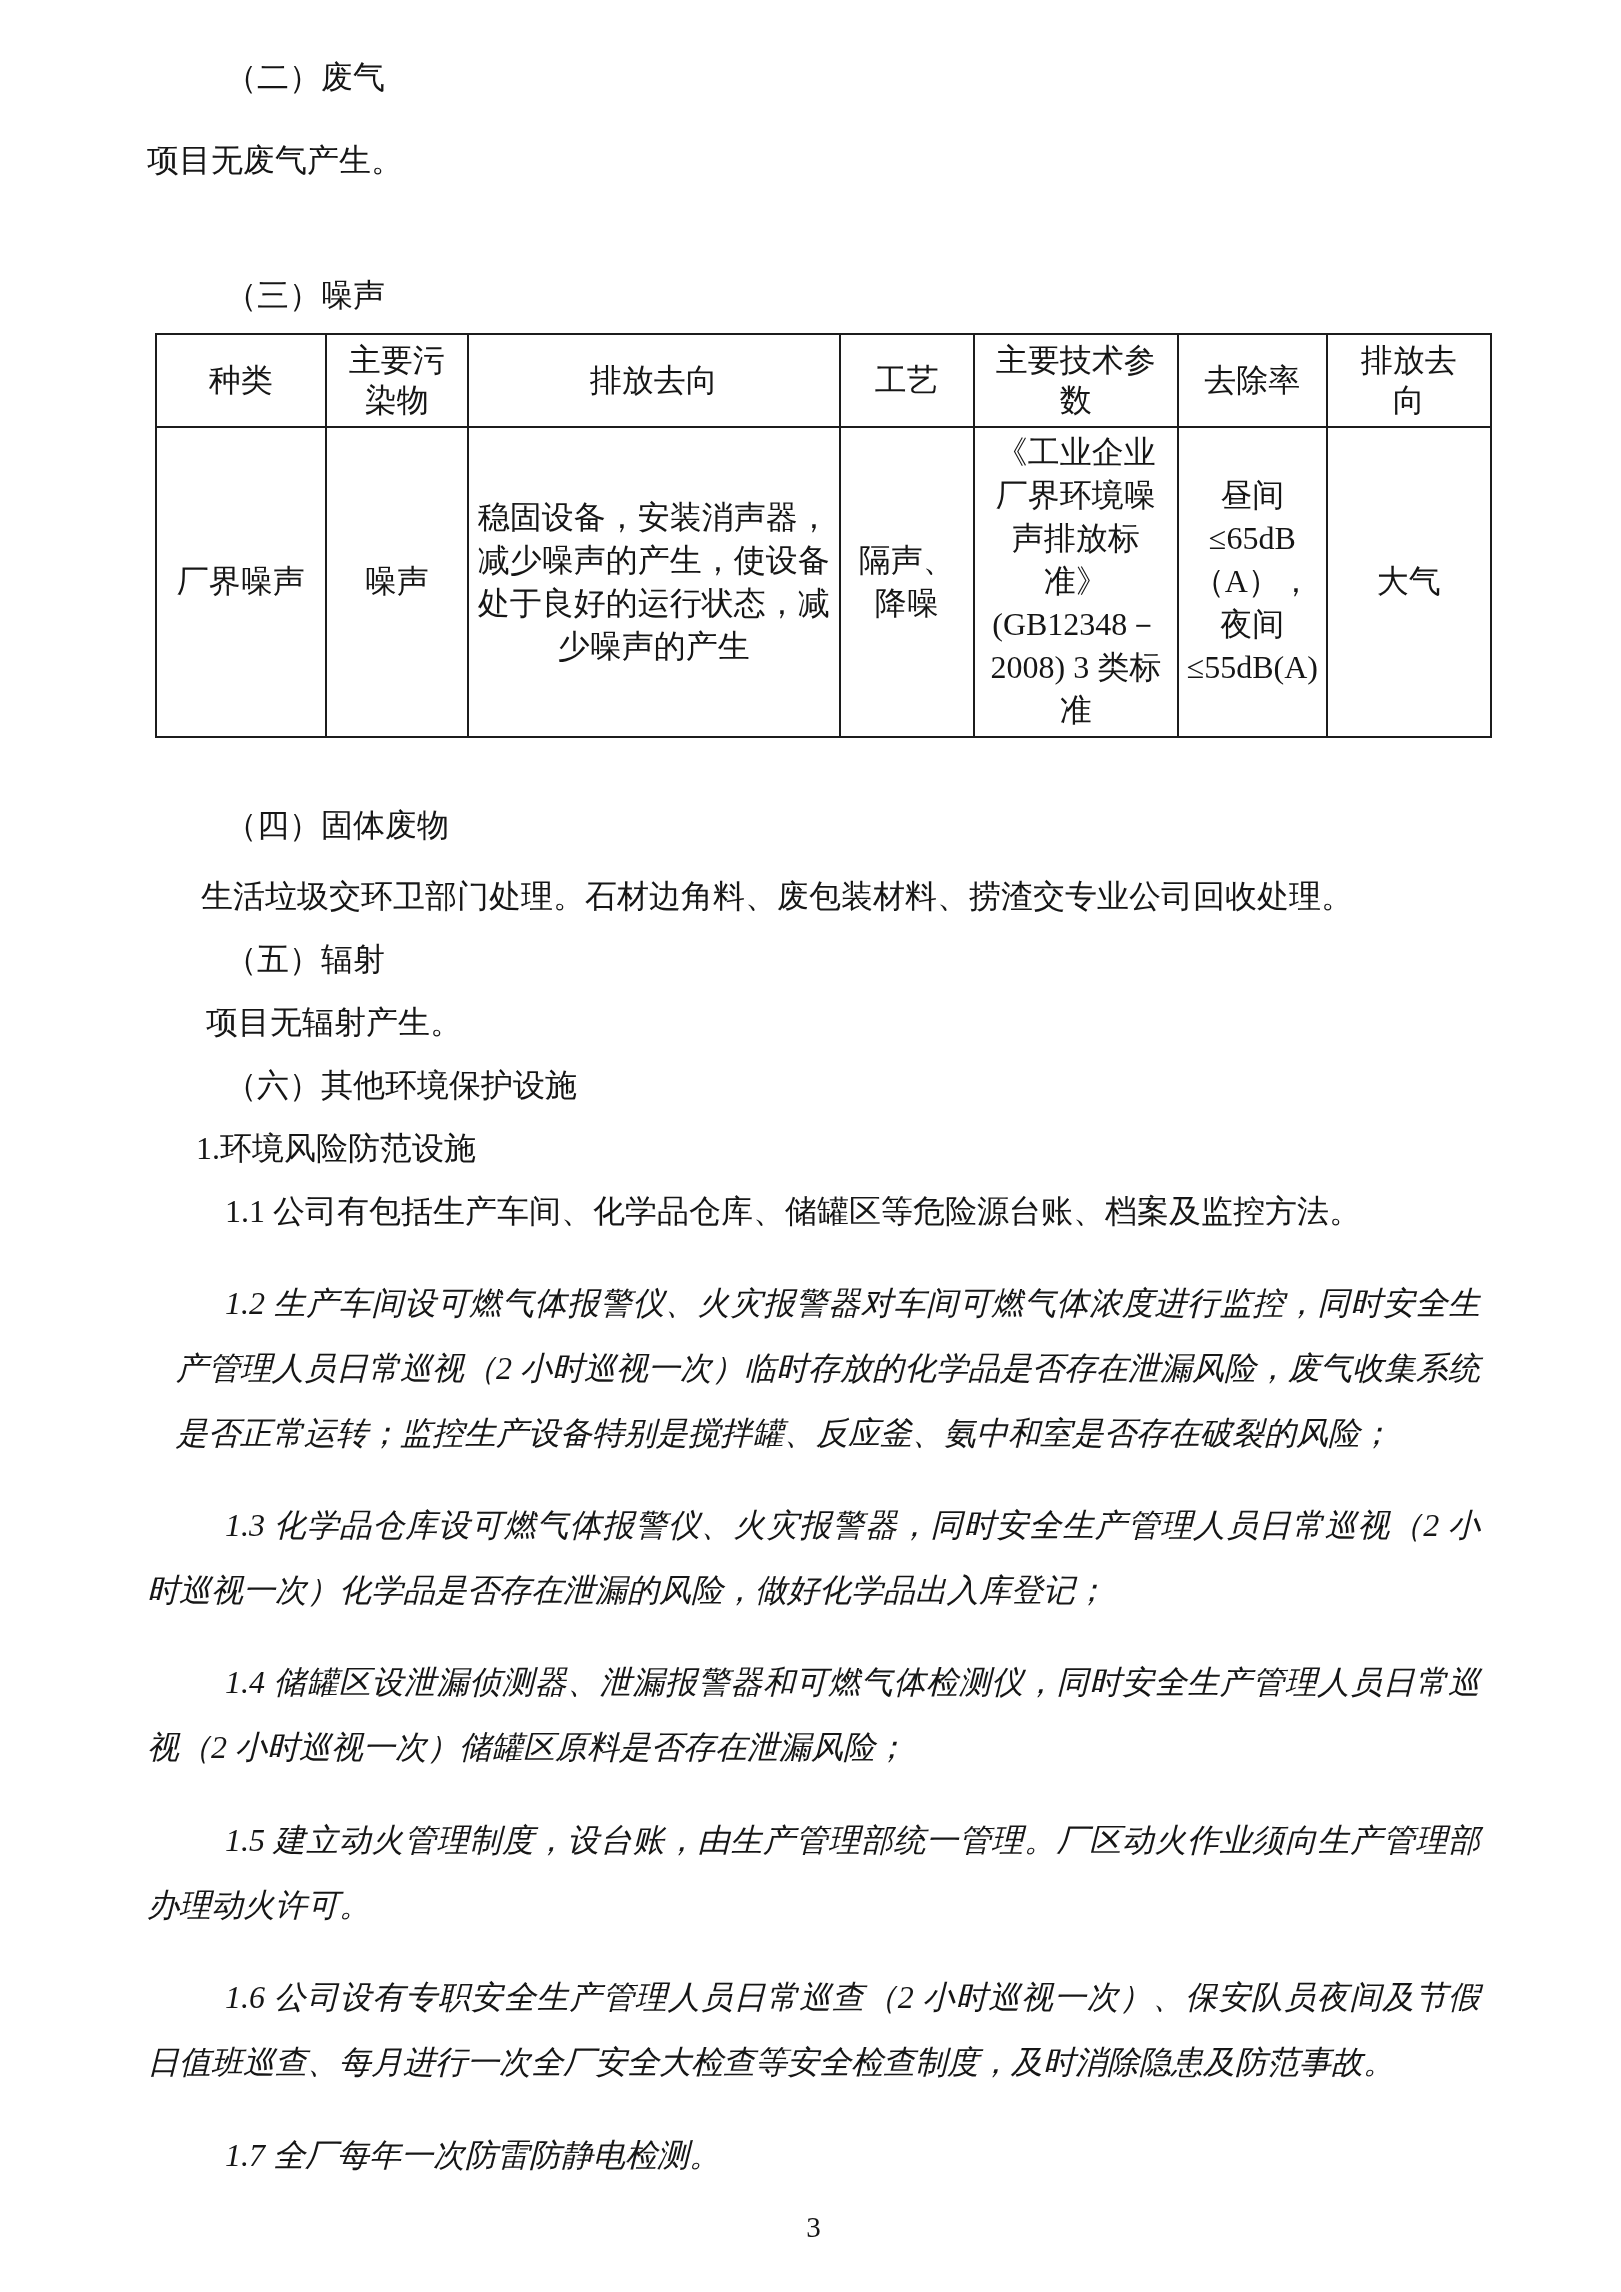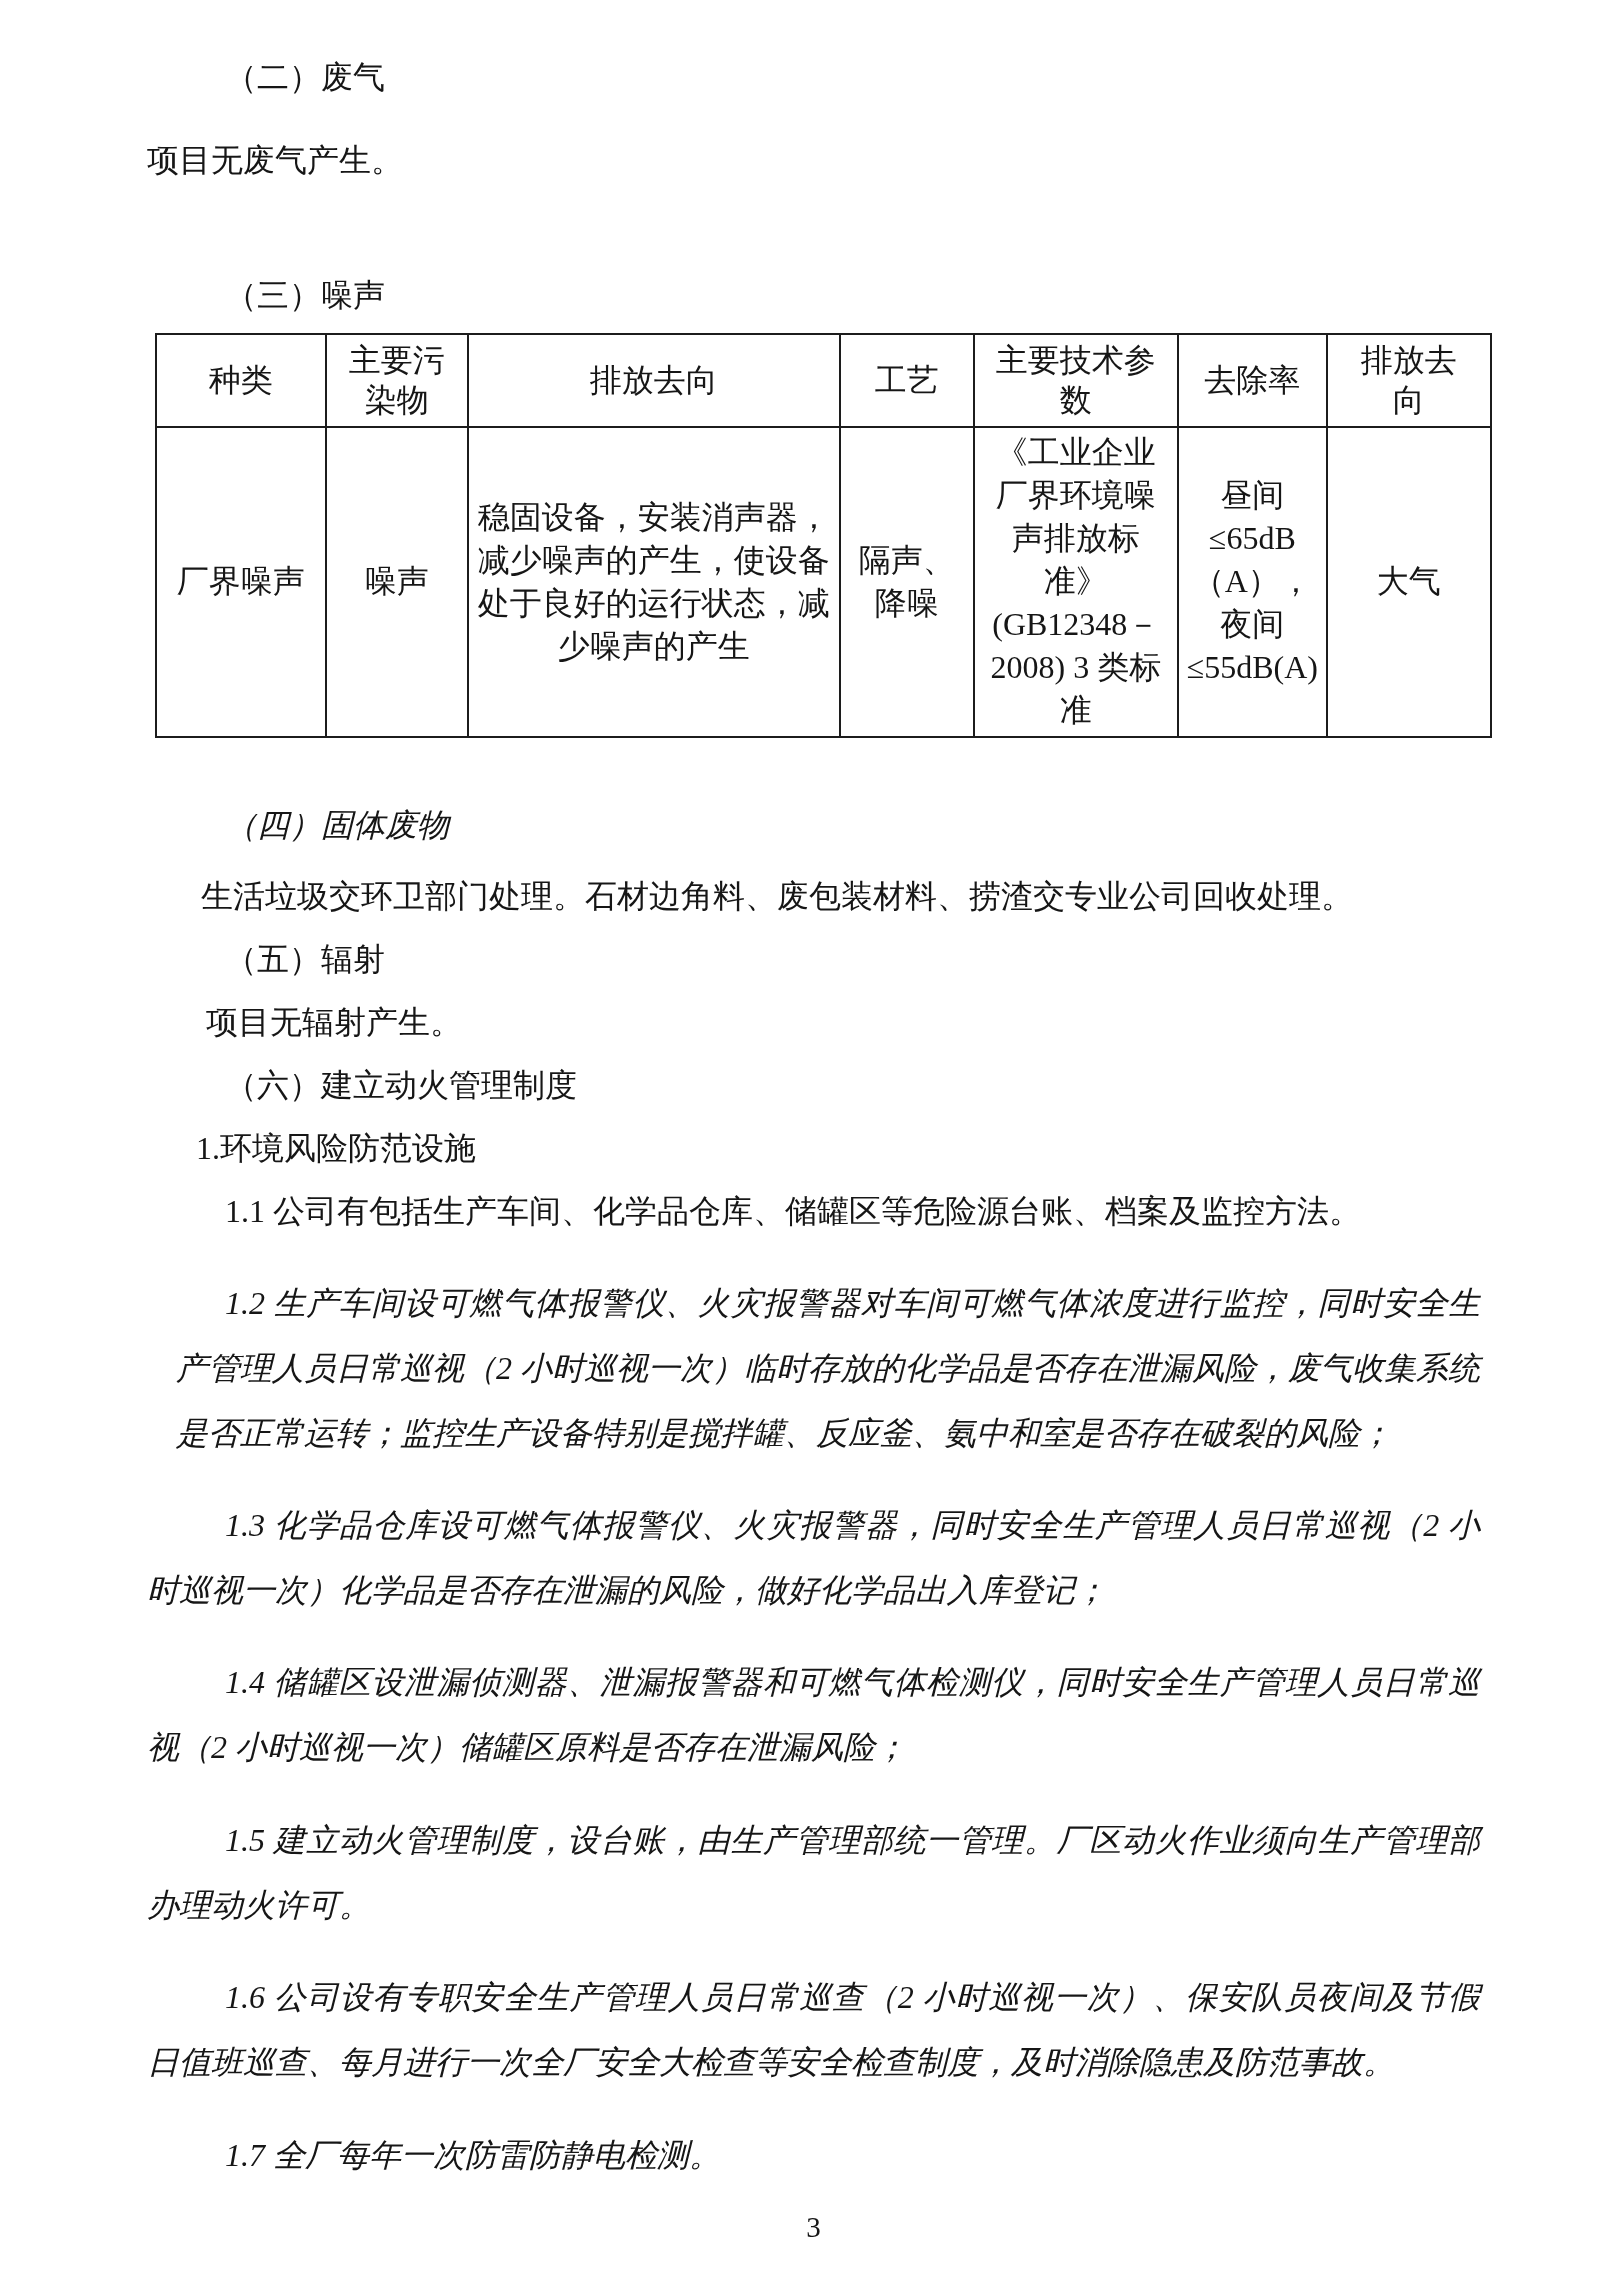--- a/index.html
+++ b/index.html
@@ -22,21 +22,21 @@
   .lh64 { line-height:63px; }
   .para-num { line-height:65px; text-indent:78px; text-align:justify; }
   .ind0   { text-indent:0; }
   .ind50  { text-indent:49px; }
   .ind55  { text-indent:54px; }
   .ind60  { text-indent:59px; }
   .ind80  { text-indent:78px; }
   .hang30 { padding-left:29px; text-indent:49px; }
   .mt-p-gas  { margin-top:15.7px; }
   .mt-noise  { margin-top:68px; }
-  .mt-solid  { margin-top:56px;font-style:italic; }
+  .mt-solid  { margin-top:56px; }
   .mt-8      { margin-top:7.8px; }
   .mt-item   { margin-top:27.4px;font-style:italic; }
 
   table.noise {
     border-collapse:collapse;
     table-layout:fixed;
     width:1335px;
     margin:3.9px 0 0 7.8px;
   }
   table.noise th, table.noise td {
@@ -108,21 +108,21 @@
         <td>昼间≤65dB（A），夜间≤55dB(A)</td>
         <td>大气</td>
       </tr>
     </tbody>
   </table>
 
   <p class="lh64 ind80 mt-solid">（四）固体废物</p>
   <p class="lh64 ind55 mt-8">生活垃圾交环卫部门处理。石材边角料、废包装材料、捞渣交专业公司回收处理。</p>
   <p class="lh64 ind80">（五）辐射</p>
   <p class="lh64 ind60">项目无辐射产生。</p>
-  <p class="lh64 ind80">（六）建立动火管理制度</p>
+  <p class="lh64 ind80">（六）其他环境保护设施</p>
   <p class="lh64 ind50">1.环境风险防范设施</p>
   <p class="lh64 ind80">1.1 公司有包括生产车间、化学品仓库、储罐区等危险源台账、档案及监控方法。</p>
 
   <p class="para-num hang30 mt-item">1.2 生产车间设可燃气体报警仪、火灾报警器对车间可燃气体浓度进行监控，同时安全生产管理人员日常巡视（2 小时巡视一次）临时存放的化学品是否存在泄漏风险，废气收集系统是否正常运转；监控生产设备特别是搅拌罐、反应釜、氨中和室是否存在破裂的风险；</p>
   <p class="para-num mt-item">1.3 化学品仓库设可燃气体报警仪、火灾报警器，同时安全生产管理人员日常巡视（2 小时巡视一次）化学品是否存在泄漏的风险，做好化学品出入库登记；</p>
   <p class="para-num mt-item">1.4 储罐区设泄漏侦测器、泄漏报警器和可燃气体检测仪，同时安全生产管理人员日常巡视（2 小时巡视一次）储罐区原料是否存在泄漏风险；</p>
   <p class="para-num mt-item">1.5 建立动火管理制度，设台账，由生产管理部统一管理。厂区动火作业须向生产管理部办理动火许可。</p>
   <p class="para-num mt-item">1.6 公司设有专职安全生产管理人员日常巡查（2 小时巡视一次）、保安队员夜间及节假日值班巡查、每月进行一次全厂安全大检查等安全检查制度，及时消除隐患及防范事故。</p>
   <p class="para-num mt-item">1.7 全厂每年一次防雷防静电检测。</p>
 

